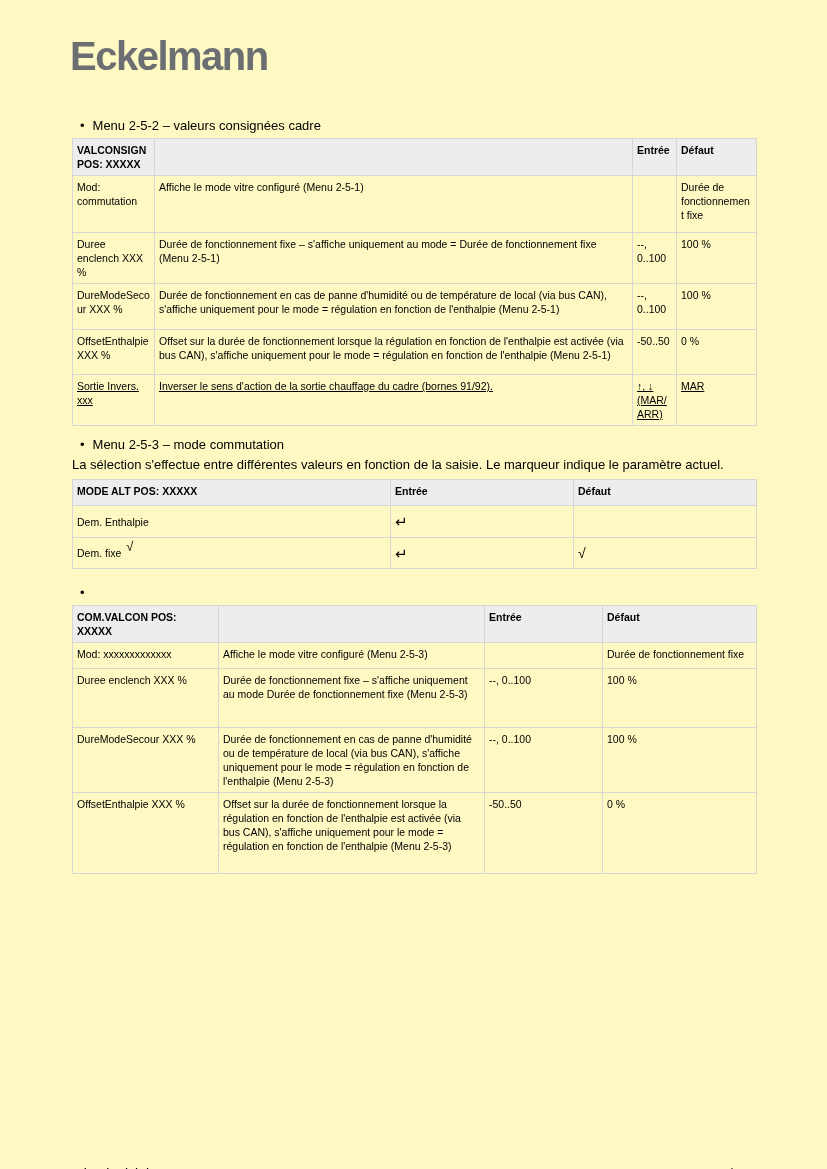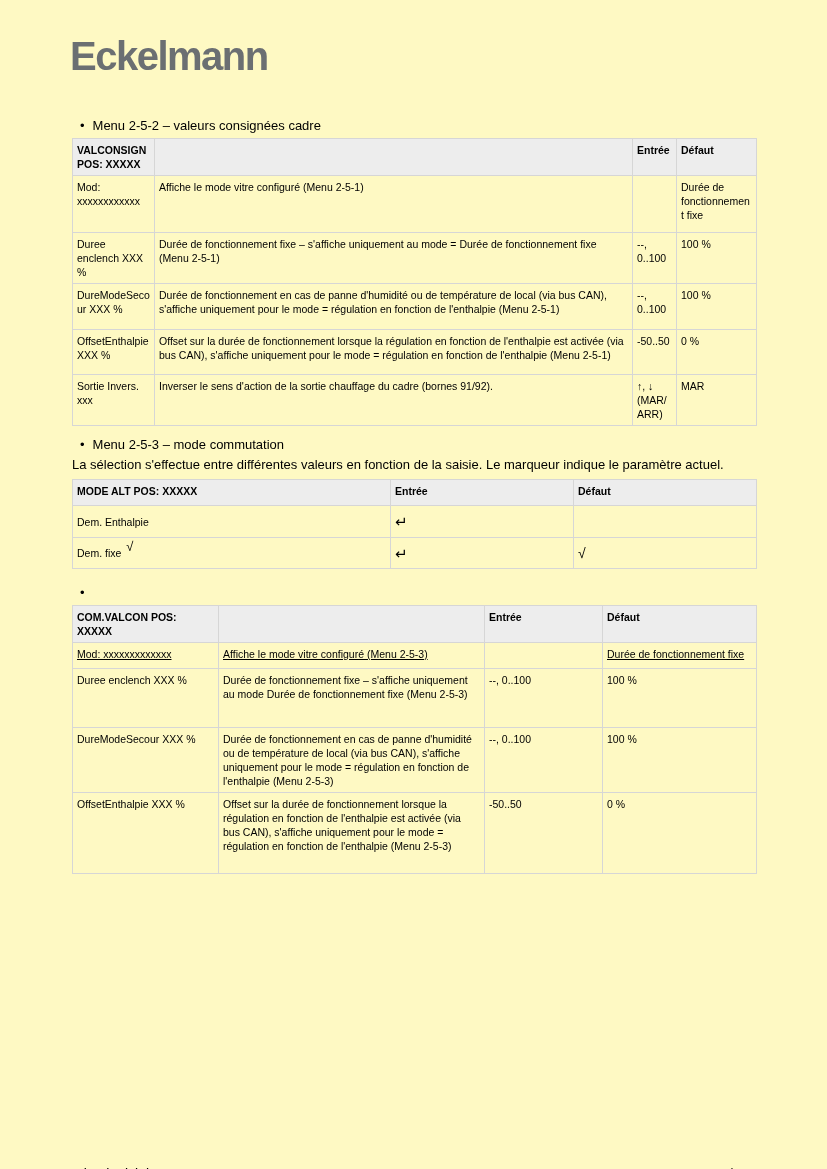--- a/index.html
+++ b/index.html
@@ -27,30 +27,30 @@
     overflow-wrap:break-word; word-wrap:break-word;
   }
   thead th { background:#ededed; font-weight:bold; }
 
   
   .t1 thead th { height:36px; }
   .t1 tbody tr:nth-child(1) td { height:57px; }
   .t1 tbody tr:nth-child(2) td { height:46px; }
   .t1 tbody tr:nth-child(3) td { height:46px; }
   .t1 tbody tr:nth-child(4) td { height:45px; }
-  .t1 tbody tr:nth-child(5) td { height:48px; }
+  .t1 tbody tr:nth-child(5) td { height:48px;text-decoration:underline; }
 
   .t2 { margin-top:6px; }
   .t2 thead th { height:26px; }
   .t2 tbody td { vertical-align:middle; }
   .t2 tbody tr:nth-child(1) td { height:32px; }
   .t2 tbody tr:nth-child(2) td { height:31px; }
 
   .t3 thead th { height:36px; }
-  .t3 tbody tr:nth-child(1) td { height:26px;text-decoration:underline; }
+  .t3 tbody tr:nth-child(1) td { height:26px; }
   .t3 tbody tr:nth-child(2) td { height:59px; }
   .t3 tbody tr:nth-child(3) td { height:59px; }
   .t3 tbody tr:nth-child(4) td { height:81px; }
 
   .sec2 { margin-top:11px; }
   .sec3 { margin-top:16px; }
 
   td.enter { font-size:15px; line-height:15px; }
   td.check { font-size:14px; }
   .sup-mark { font-size:13px; position:relative; top:-6px; margin-left:5px; }
@@ -86,21 +86,21 @@
       <thead>
         <tr>
           <th>VALCONSIGN POS: XXXXX</th>
           <th></th>
           <th>Entrée</th>
           <th>Défaut</th>
         </tr>
       </thead>
       <tbody>
           <tr>
-            <td>Mod: xxxxxxxxxxxx</td>
+            <td>Mod: commutation</td>
             <td>Affiche le mode vitre configuré (Menu 2-5-1)</td>
             <td></td>
             <td>Durée de fonctionnement fixe</td>
           </tr>
           <tr>
             <td>Duree enclench XXX %</td>
             <td>Durée de fonctionnement fixe – s'affiche uniquement au mode = Durée de fonctionnement fixe (Menu 2-5-1)</td>
             <td>--, 0..100</td>
             <td>100 %</td>
           </tr>

